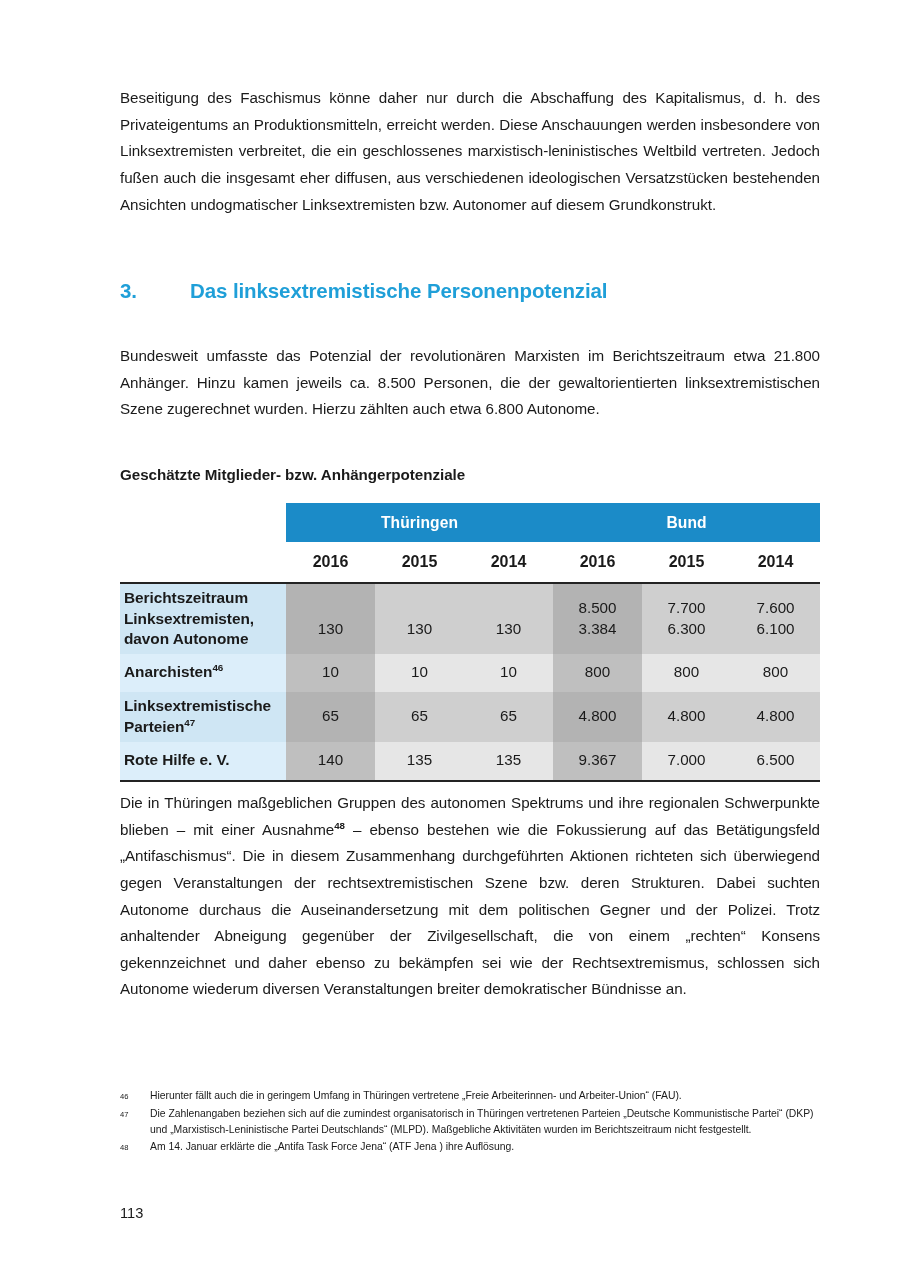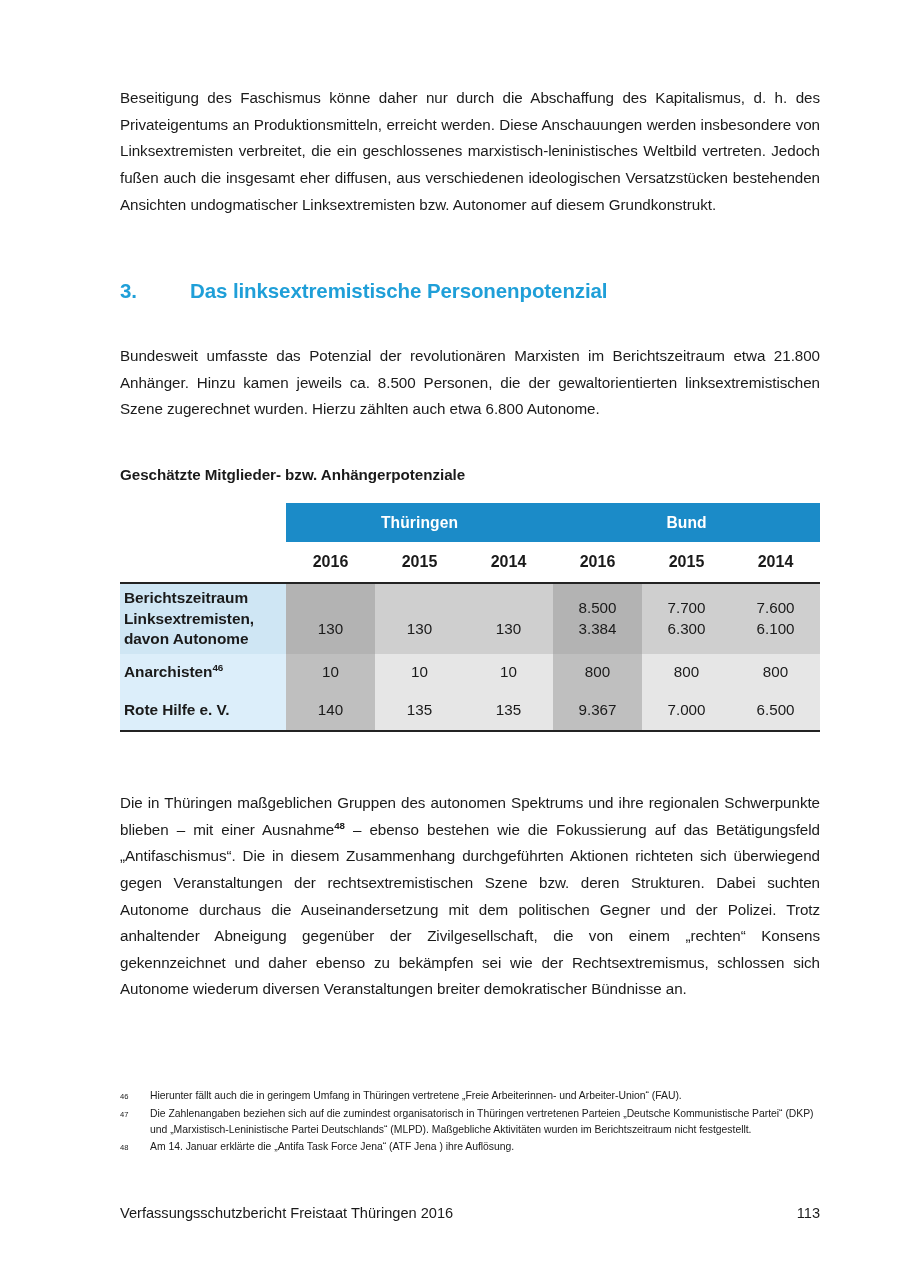--- a/index.html
+++ b/index.html
@@ -299,20 +299,32 @@
           <span>Anarchisten</span><sup>46</sup>
         </td>
         <td class="val hi">10</td>
         <td class="val lo">10</td>
         <td class="val lo">10</td>
         <td class="val hi">800</td>
         <td class="val lo">800</td>
         <td class="val lo">800</td>
       </tr>
 
+      <tr class="sh-a row-mid">
+        <td class="lbl">
+          <span>Linksextremistische</span><br>
+          <span>Parteien</span><sup>47</sup>
+        </td>
+        <td class="val hi">65</td>
+        <td class="val lo">65</td>
+        <td class="val lo">65</td>
+        <td class="val hi">4.800</td>
+        <td class="val lo">4.800</td>
+        <td class="val lo">4.800</td>
+      </tr>
 
       <tr class="sh-b last">
         <td class="lbl">Rote Hilfe e. V.</td>
         <td class="val hi">140</td>
         <td class="val lo">135</td>
         <td class="val lo">135</td>
         <td class="val hi">9.367</td>
         <td class="val lo">7.000</td>
         <td class="val lo">6.500</td>
       </tr>
@@ -331,17 +343,16 @@
       <span class="marker">47</span>
       <span class="fntext">Die Zahlenangaben beziehen sich auf die zumindest organisatorisch in Thüringen vertretenen Parteien „Deutsche Kommunistische Partei“ (DKP) und „Marxistisch-Leninistische Partei Deutschlands“ (MLPD). Maßgebliche Aktivitäten wurden im Berichtszeitraum nicht festgestellt.</span>
     </div>
     <div class="fn">
       <span class="marker">48</span>
       <span class="fntext">Am 14. Januar erklärte die „Antifa Task Force Jena“ (ATF Jena ) ihre Auflösung.</span>
     </div>
   </div>
 
   <div id="page-footer">
-    <span>Verfassungsschutzbericht Freistaat Thüringen 2016</span>
     <span>113</span>
   </div>
 
 </div>
 
 </body></html>

